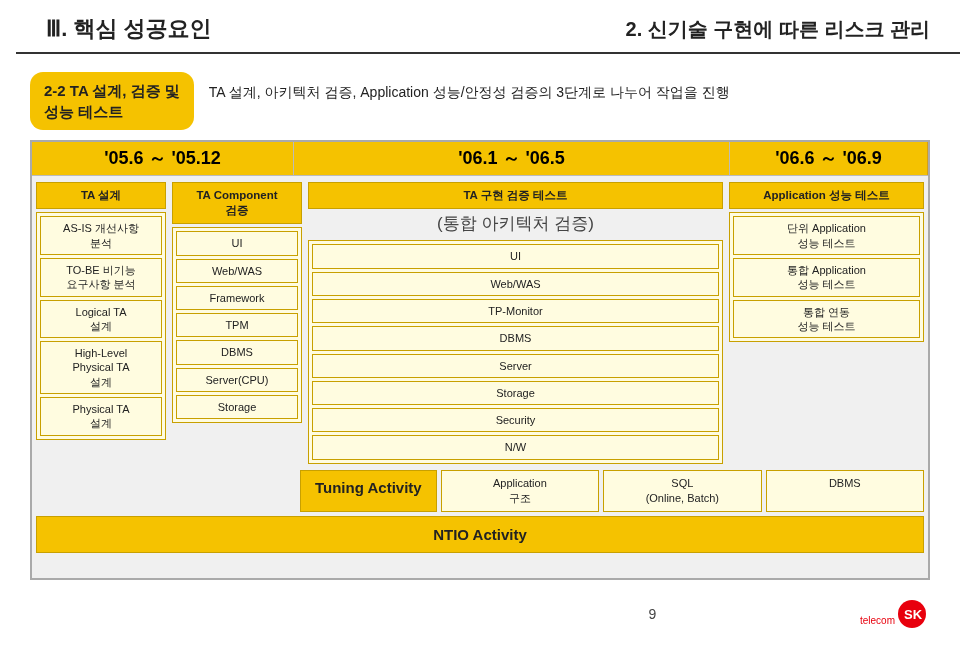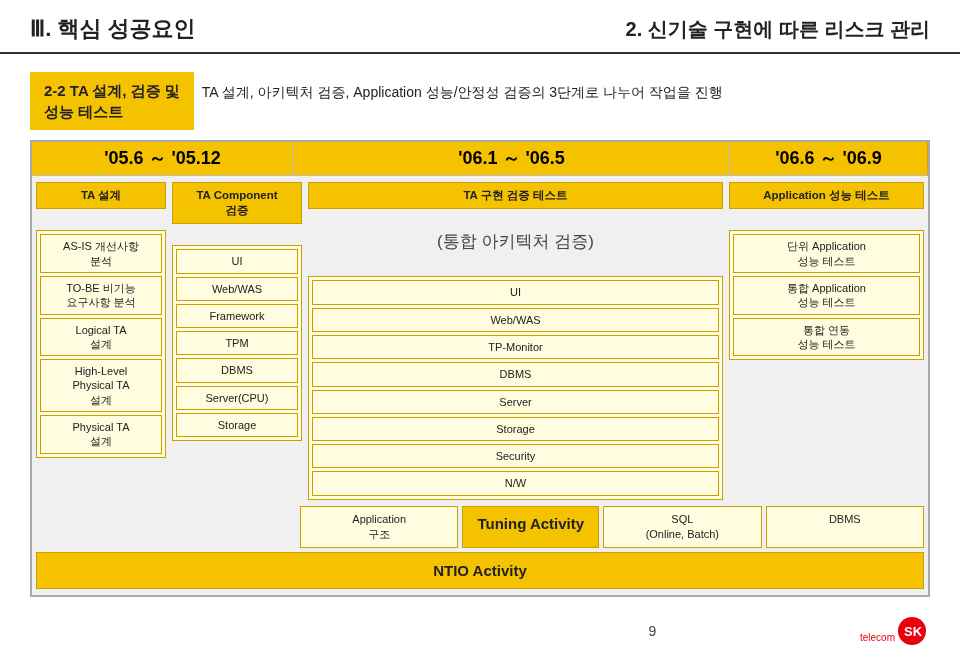--- a/index.html
+++ b/index.html
@@ -12,20 +12,21 @@
       position: relative;
     }
 
     
     .header {
       display: flex;
       justify-content: space-between;
       align-items: center;
       padding: 14px 30px 8px 30px;
       border-bottom: 2px solid #333;
+      margin-left: 16px;
     }
     .header-left {
       font-size: 22px;
       font-weight: bold;
       color: #222;
     }
     .header-right {
       font-size: 20px;
       font-weight: bold;
       color: #222;
@@ -44,21 +45,22 @@
       margin-top: 8px;
     }
     .section-tag {
       background: #f5c200;
       padding: 8px 14px;
       font-size: 15px;
       font-weight: bold;
       color: #222;
       min-width: 130px;
       line-height: 1.4;
-      margin-right: 8px;
+      margin-right: 15px;
+      border-radius: 13px;
     }
     .section-desc {
       font-size: 14px;
       color: #222;
       padding-top: 10px;
       line-height: 1.5;
     }
 
     
     .diagram {
@@ -107,21 +109,21 @@
     }
 
     .col1 { flex: 0 0 130px; }
     .col2 { flex: 0 0 130px; }
     .col3 { flex: 1; min-width: 0; }
     .col4 { flex: 0 0 195px; }
 
     .vbox {
       display: flex;
       flex-direction: column;
-      gap: 21px;
+      gap: 3px;
     }
 
     .bbox {
       background: #f5c200;
       border: 1.5px solid #c8a000;
       text-align: center;
       font-size: 11.5px;
       font-weight: bold;
       padding: 5px 3px;
       line-height: 1.3;
@@ -218,22 +220,22 @@
         <div class="group-border">
           <div class="bbox-light">단위 Application<br>성능 테스트</div>
           <div class="bbox-light">통합 Application<br>성능 테스트</div>
           <div class="bbox-light">통합 연동<br>성능 테스트</div>
         </div>
       </div>
 
     </div>
 
     <div style="display:flex; align-items:stretch; gap:4px; padding: 6px 4px 4px 268px;">
+      <div style="background:#f5c200;border:1.5px solid #c8a000;font-size:15px;font-weight:bold;padding:8px 14px;color:#222;white-space:nowrap;">Tuning Activity</div>
       <div style="background:#fffce0;border:1.5px solid #c8a000;text-align:center;font-size:11px;padding:5px 8px;line-height:1.4;color:#222;flex:1;">Application<br>구조</div>
-      <div style="background:#f5c200;border:1.5px solid #c8a000;font-size:15px;font-weight:bold;padding:8px 14px;color:#222;white-space:nowrap;">Tuning Activity</div>
       <div style="background:#fffce0;border:1.5px solid #c8a000;text-align:center;font-size:11px;padding:5px 8px;line-height:1.4;color:#222;flex:1;">SQL<br>(Online, Batch)</div>
       <div style="background:#fffce0;border:1.5px solid #c8a000;text-align:center;font-size:11px;padding:5px 8px;line-height:1.4;color:#222;flex:1;">DBMS</div>
     </div>
 
     <div style="margin: 0 4px 6px 4px; background:#f5c200; border:1.5px solid #c8a000; text-align:center; font-size:15px; font-weight:bold; color:#222; padding:9px 4px;">NTIO Activity</div>
 
   </div>
 </div>
 
 <div class="footer">

